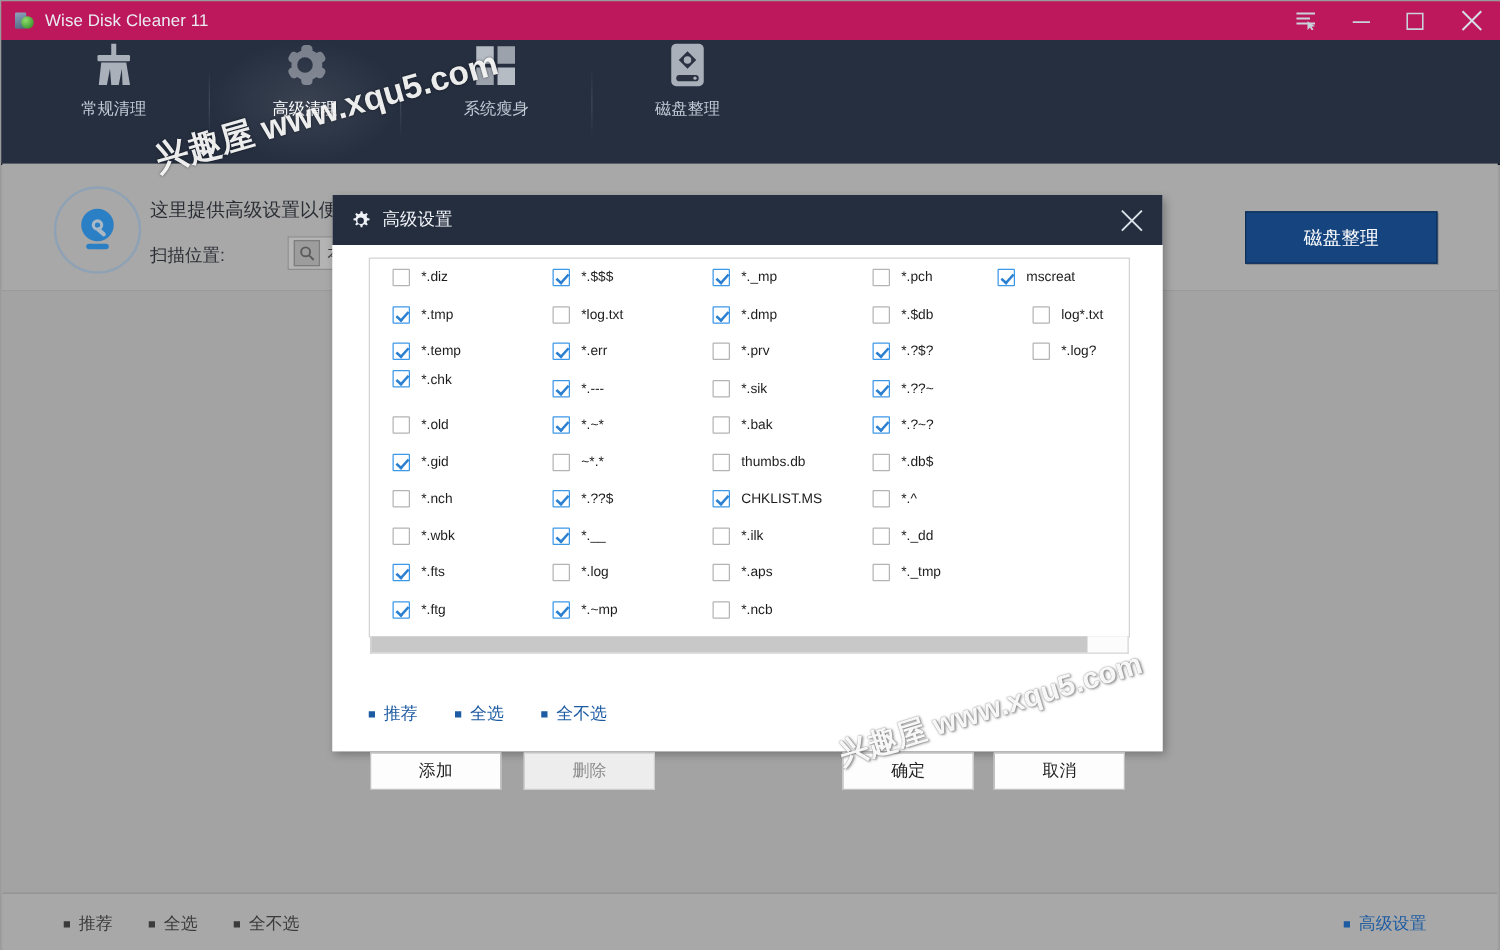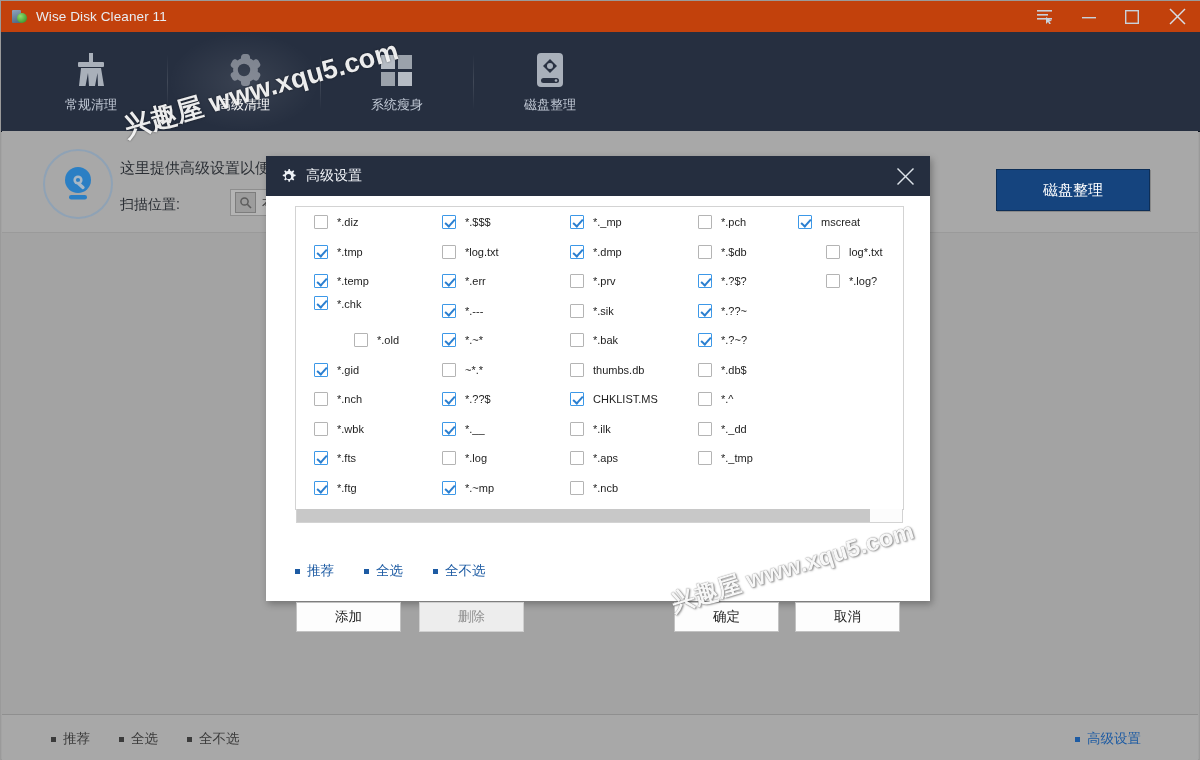--- a/index.html
+++ b/index.html
@@ -14,21 +14,21 @@
     width: 1200px; height: 760px;
     background: #a3a3a3;
     box-sizing: border-box;
     border: 1px solid #9a9a9a;
   }
 
   
   #titlebar {
     position: absolute; left: 0; top: 0;
     width: 1200px; height: 31px;
-    background: #c2410c;
+    background: #be185d;
     display: flex; align-items: center;
   }
   #app-icon {
     width: 16px; height: 16px; margin-left: 11px; margin-right: 8px;
     position: relative; flex: none;
   }
   #app-icon .ic-a {
     position: absolute; left: 0; top: 1px; width: 9px; height: 13px;
     background: linear-gradient(160deg,#8fa5bd,#4c6480);
     border-radius: 1px;
@@ -55,21 +55,21 @@
   
   #toolbar {
     position: absolute; left: 0; top: 31px;
     width: 1200px; height: 99px;
     background: #262f40;
     border-bottom: 1px solid #0e141d;
   }
   .tool {
     position: absolute; top: 0; height: 99px; width: 152px;
     display: flex; flex-direction: column; align-items: center;
-    justify-content: center; gap: 6px;
+    gap: 6px;
   }
   .tool .tlabel { color: #c2cad6; font-size: 13px; }
   .tool.active .tlabel { color: #ffffff; }
   .ticon { height: 40px; display: flex; align-items: center; justify-content: center; }
   .sep {
     position: absolute; top: 22px; height: 56px; width: 1px;
     background: linear-gradient(to bottom, rgba(255,255,255,0) 0%, rgba(255,255,255,.12) 50%, rgba(255,255,255,0) 100%);
   }
   .tool.active::before {
     content: ""; position: absolute; left: 0; top: 0; width: 152px; height: 99px;
@@ -412,21 +412,21 @@
               <span>*.tmp</span>
             </div>
             <div class="citem" style="left: 18px; top: 63px;">
               <span class="cb on"></span>
               <span>*.temp</span>
             </div>
             <div class="citem" style="left: 18px; top: 81px; align-items: flex-end;">
               <span class="cb on"></span>
               <span>*.chk</span>
             </div>
-            <div class="citem" style="left: 18px; top: 122px; margin-left: 40px;">
+            <div class="citem" style="left: 18px; top: 122px;">
               <span class="cb"></span>
               <span>*.old</span>
             </div>
             <div class="citem" style="left: 18px; top: 151.5px;">
               <span class="cb on"></span>
               <span>*.gid</span>
             </div>
             <div class="citem" style="left: 18px; top: 181px;">
               <span class="cb"></span>
               <span>*.nch</span>

